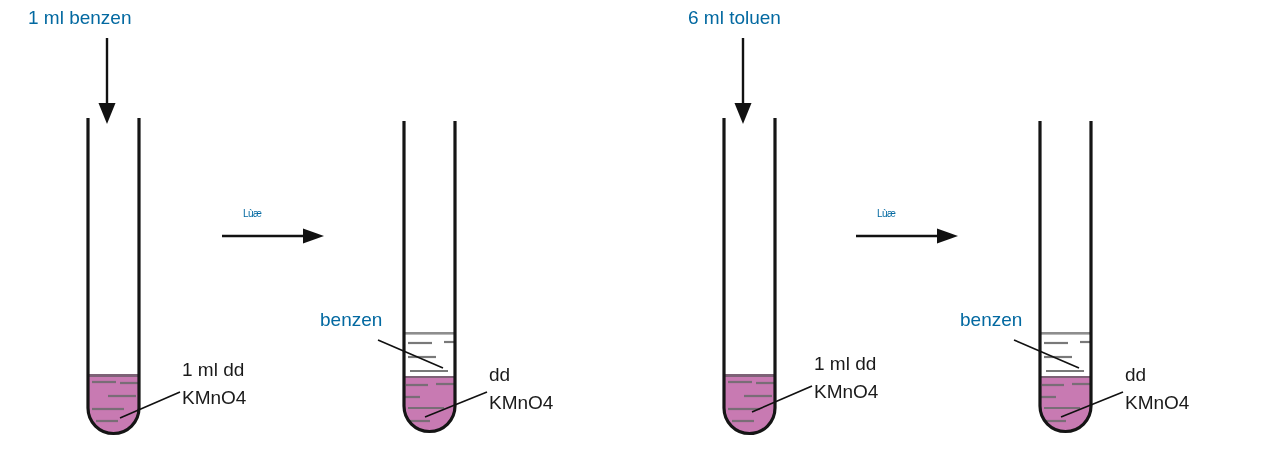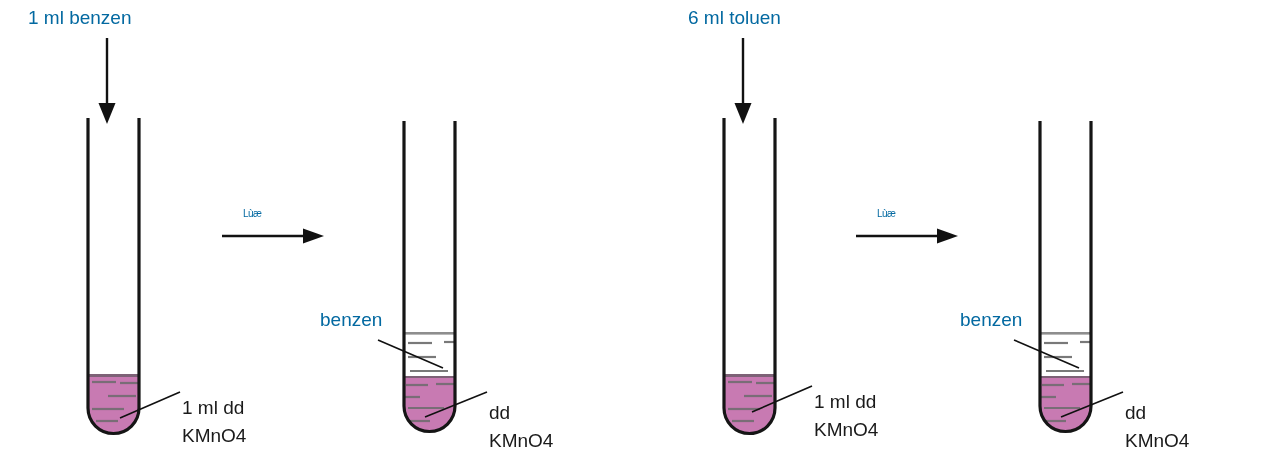--- a/index.html
+++ b/index.html
@@ -37,21 +37,20 @@
   .anno-label {
     font-size: 19px;
     font-weight: 400;
     margin-left: 20px;
   }
   .anno-two-line {
     position: absolute;
     font-size: 19px;
     line-height: 28px;
     white-space: nowrap;
-    margin-top: 38px;
   }
   svg.layer {
     position: absolute;
     left: 0;
     top: 0;
     width: 1264px;
     height: 452px;
     overflow: visible;
   }
 </style>

